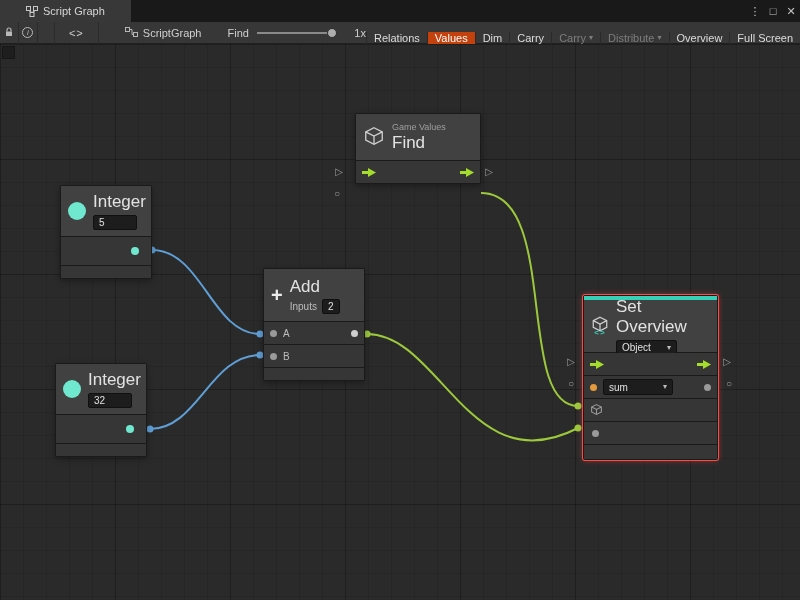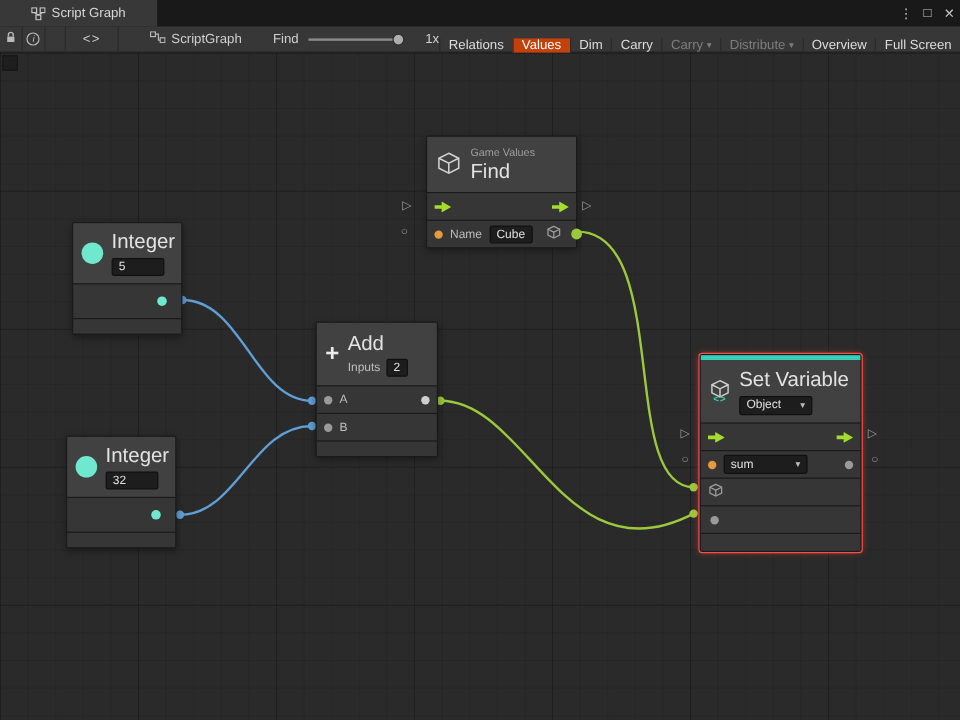--- a/index.html
+++ b/index.html
@@ -263,50 +263,38 @@
             </svg>
         </span>
         <span class="flexfill"></span>
         <span class="limearrow">
           <svg width="14" height="9" viewBox="0 0 14 9">
               <path d="M0 4.5 H7" stroke="#a4dd2b" stroke-width="3"></path>
               <path d="M6 0 L14 4.5 L6 9 Z" fill="#a4dd2b"></path>
             </svg>
         </span>
       </div>
-      <div class="sec row" style="height:22px">
-        <span class="pdot small orange-bg"></span>
-        <span class="sublab">Name</span>
-        <span class="vbox">Cube</span>
-        <span style="margin-left:auto;margin-right:6px">
-          <svg width="13" height="13" viewBox="0 0 24 24">
-              <path d="M12 3 L21 7.5 V16.5 L12 21 L3 16.5 V7.5 Z" fill="none" stroke="#9a9a9a" stroke-width="2"></path>
-              <path d="M3 7.5 L12 12 L21 7.5 M12 12 V21" fill="none" stroke="#9a9a9a" stroke-width="2"></path>
-            </svg>
-        </span>
-        <span class="edge-dot-abs green-bg"></span>
-      </div>
     </div>
 
     <span class="oport" style="left:339px;top:128px">▷</span>
     <span class="oport" style="left:489px;top:128px">▷</span>
     <span class="oport" style="left:337px;top:150px">○</span>
 
     <div class="node selected" style="left:583px;top:251px;width:135px">
       <div class="accent"></div>
       <div class="sec head" style="height:52px">
         <span class="icon-stack">
           <svg width="18" height="18" viewBox="0 0 24 24">
               <path d="M12 3 L21 7.5 V16.5 L12 21 L3 16.5 V7.5 Z" fill="none" stroke="#d2d2d2" stroke-width="1.6"></path>
               <path d="M3 7.5 L12 12 L21 7.5 M12 12 V21" fill="none" stroke="#d2d2d2" stroke-width="1.6"></path>
             </svg>
           <span class="tealang">&lt;&gt;</span>
         </span>
         <div>
-          <div class="ntitle">Set Variable</div>
+          <div class="ntitle">Set Overview</div>
           <div class="ddbox" style="margin-top:3px">
             <span>Object</span>
             <span class="dd-arrow">▾</span>
           </div>
         </div>
       </div>
       <div class="sec row" style="height:22px">
         <span class="limearrow">
           <svg width="14" height="9" viewBox="0 0 14 9">
               <path d="M0 4.5 H7" stroke="#a4dd2b" stroke-width="3"></path>

